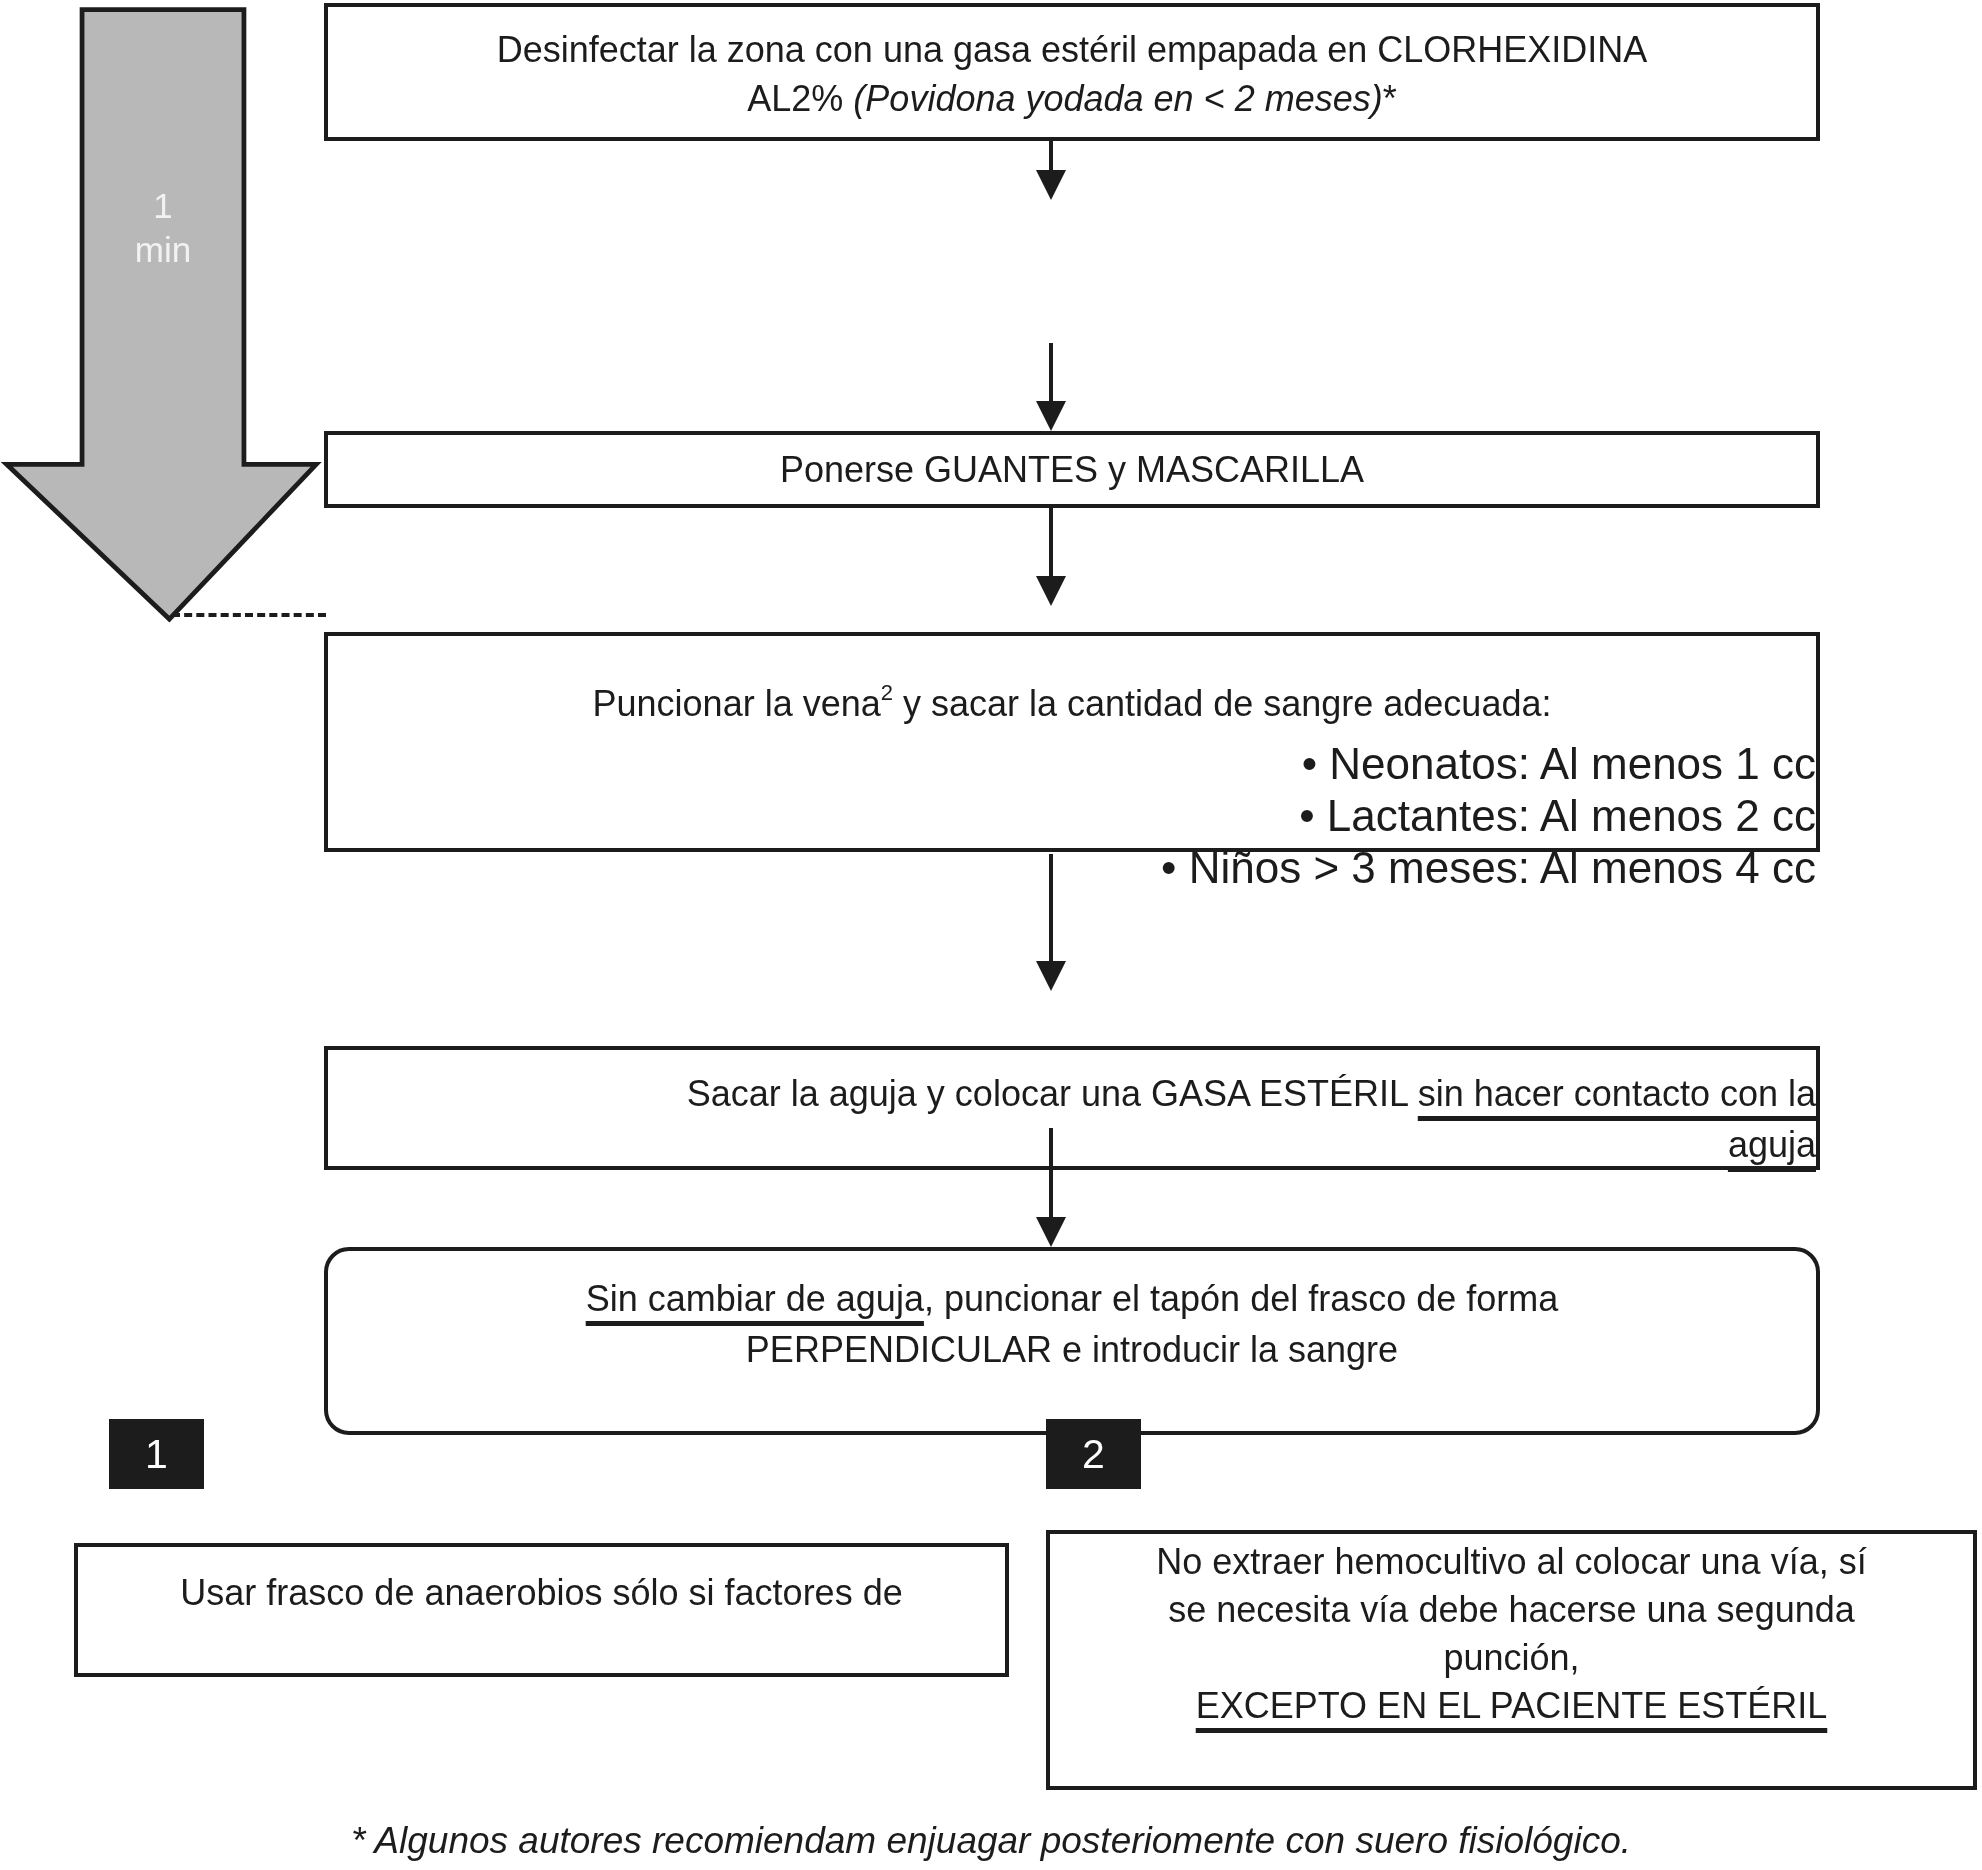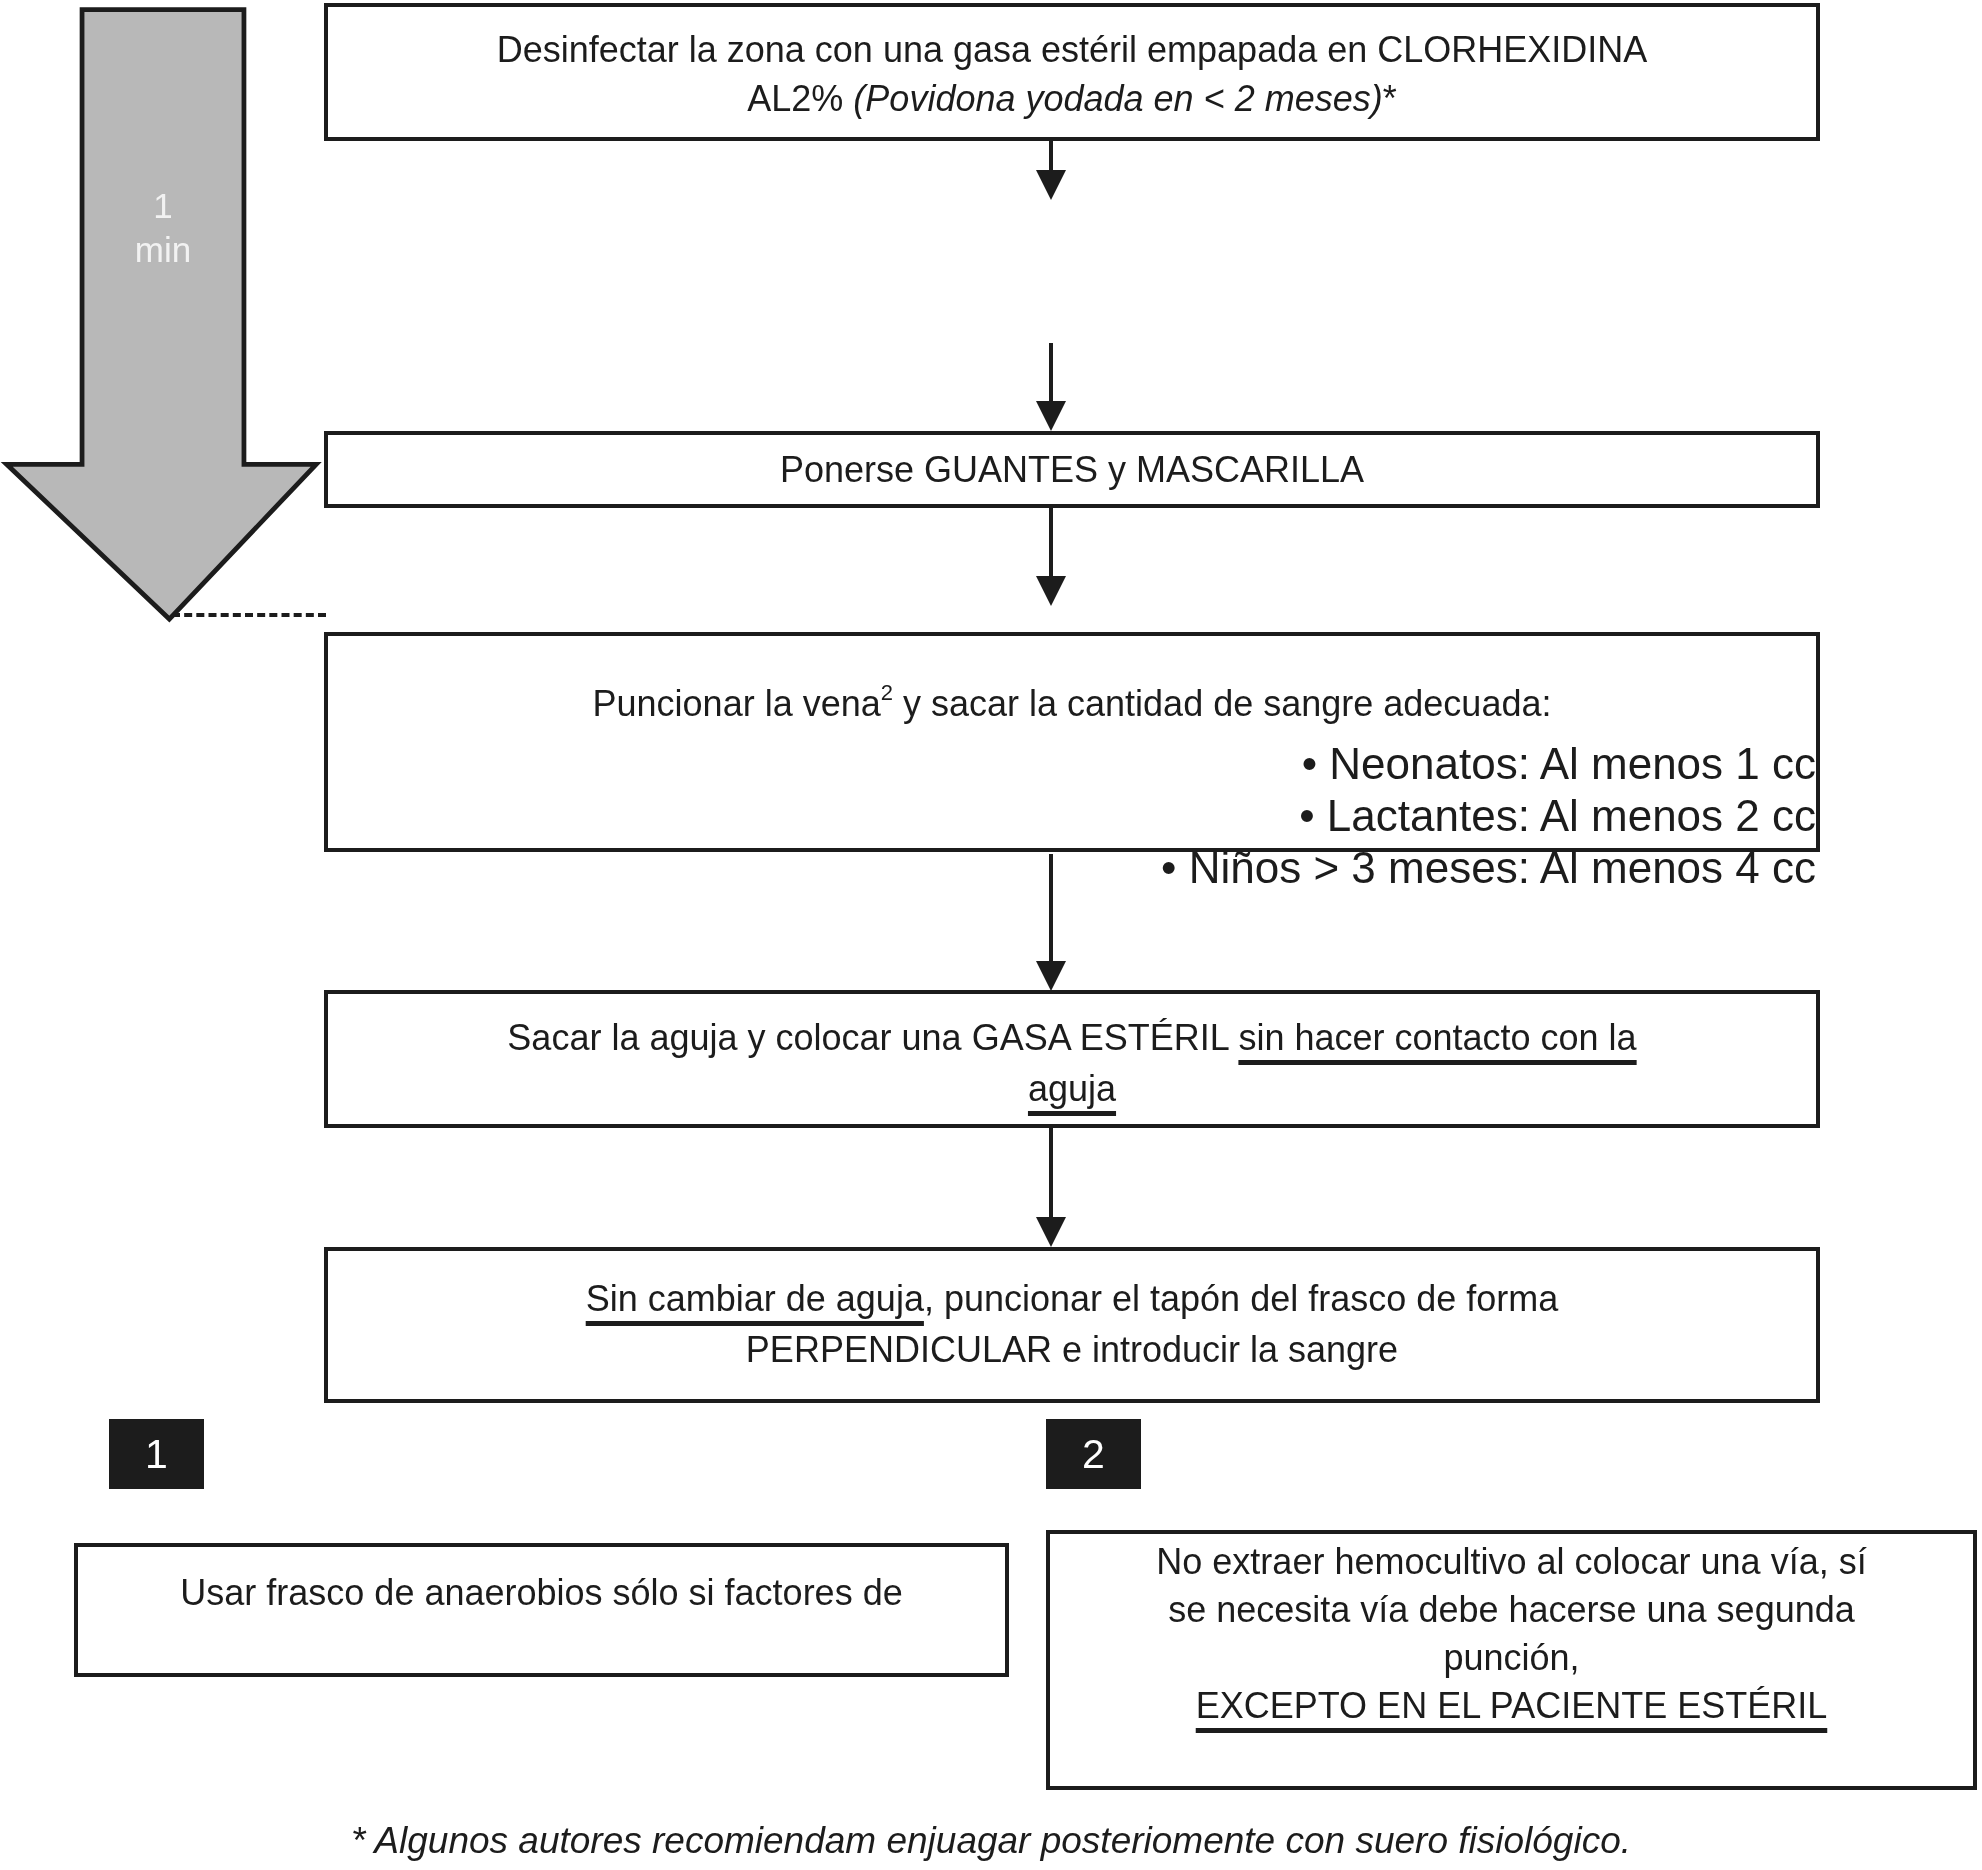--- a/index.html
+++ b/index.html
@@ -30,22 +30,22 @@
     border:4.8px solid #1c1c1c;
     background:#ffffff;
     text-align:center;
     font-size:36px;line-height:49px;
   }
   .b1{top:3.2px;height:138px;padding-top:17.5px;}
   .b2{top:200px;height:143px;padding-top:20.6px;}
   .b3{top:431px;height:77px;display:flex;align-items:center;justify-content:center;}
   .b4{top:632px;height:220px;}
   .b4 .rich{margin-top:32px;}
-  .b5{top:990px;height:138px;padding-top:17.5px;line-height:51px;}
-  .b6{top:1247px;height:156px;padding-top:22px;line-height:51px;}
+  .b5{top:1046px;height:124px;padding-top:17.5px;line-height:51px;text-align:right;}
+  .b6{top:1247px;height:188px;padding-top:22px;line-height:51px;border-radius:25px;}
   .bullets{
     text-align:right;padding-left:499px;margin-top:9.5px;
     font-size:44px;line-height:52px;
   }
   .u{text-decoration:underline;text-decoration-thickness:4.8px;text-underline-offset:9.5px;}
   .it{font-style:italic;}
   .sup{font-size:22px;vertical-align:16px;}
   
   .connector{position:absolute;left:1036px;width:30px;}
   .connector .shaft{

